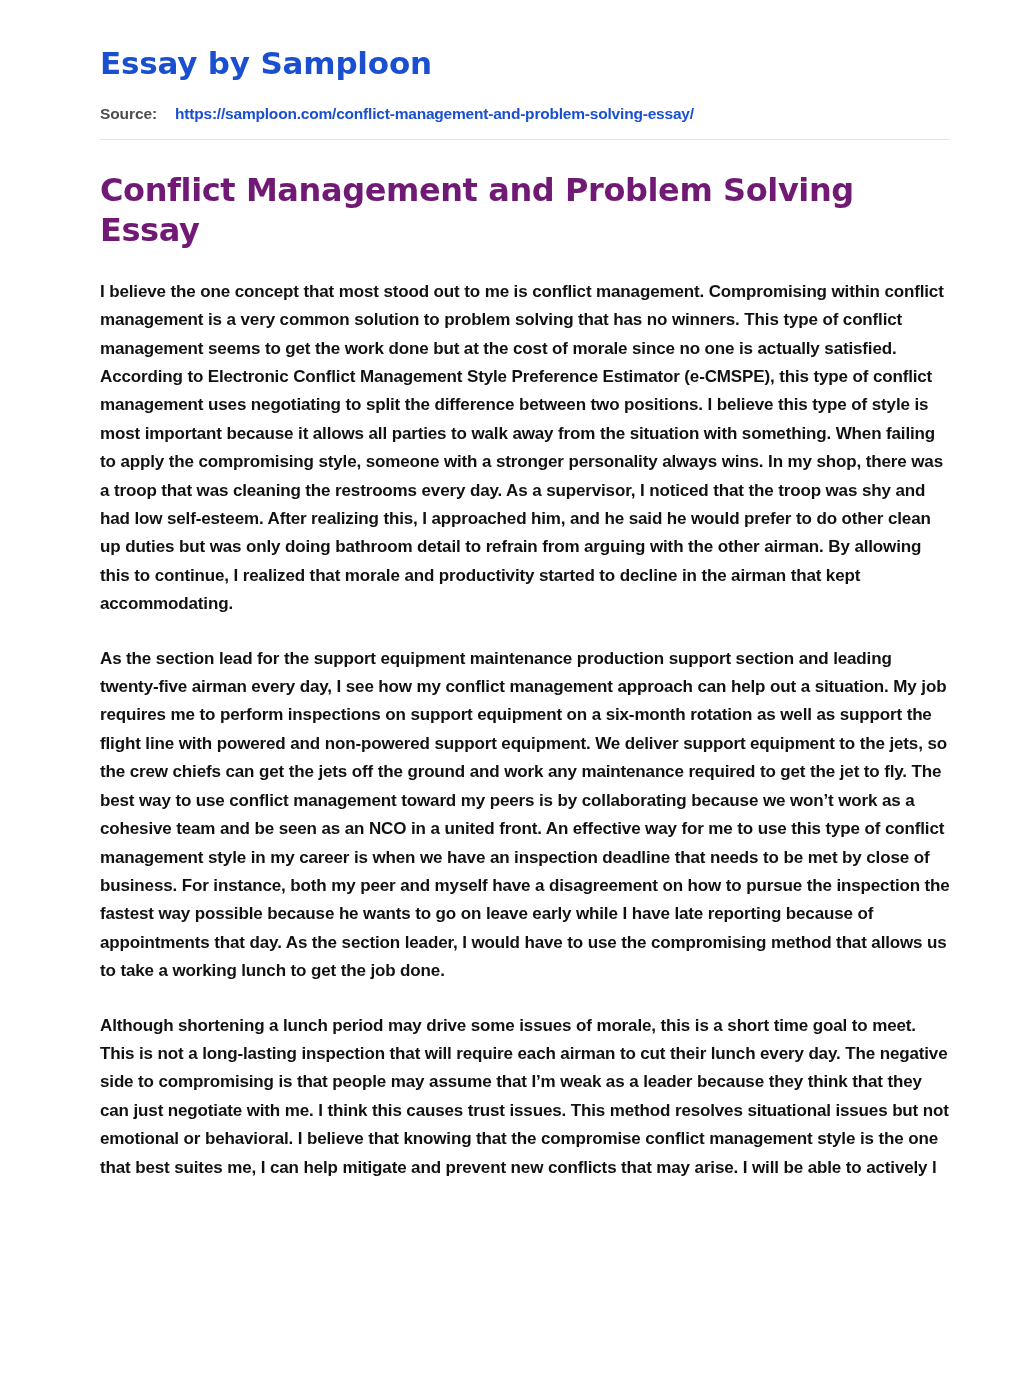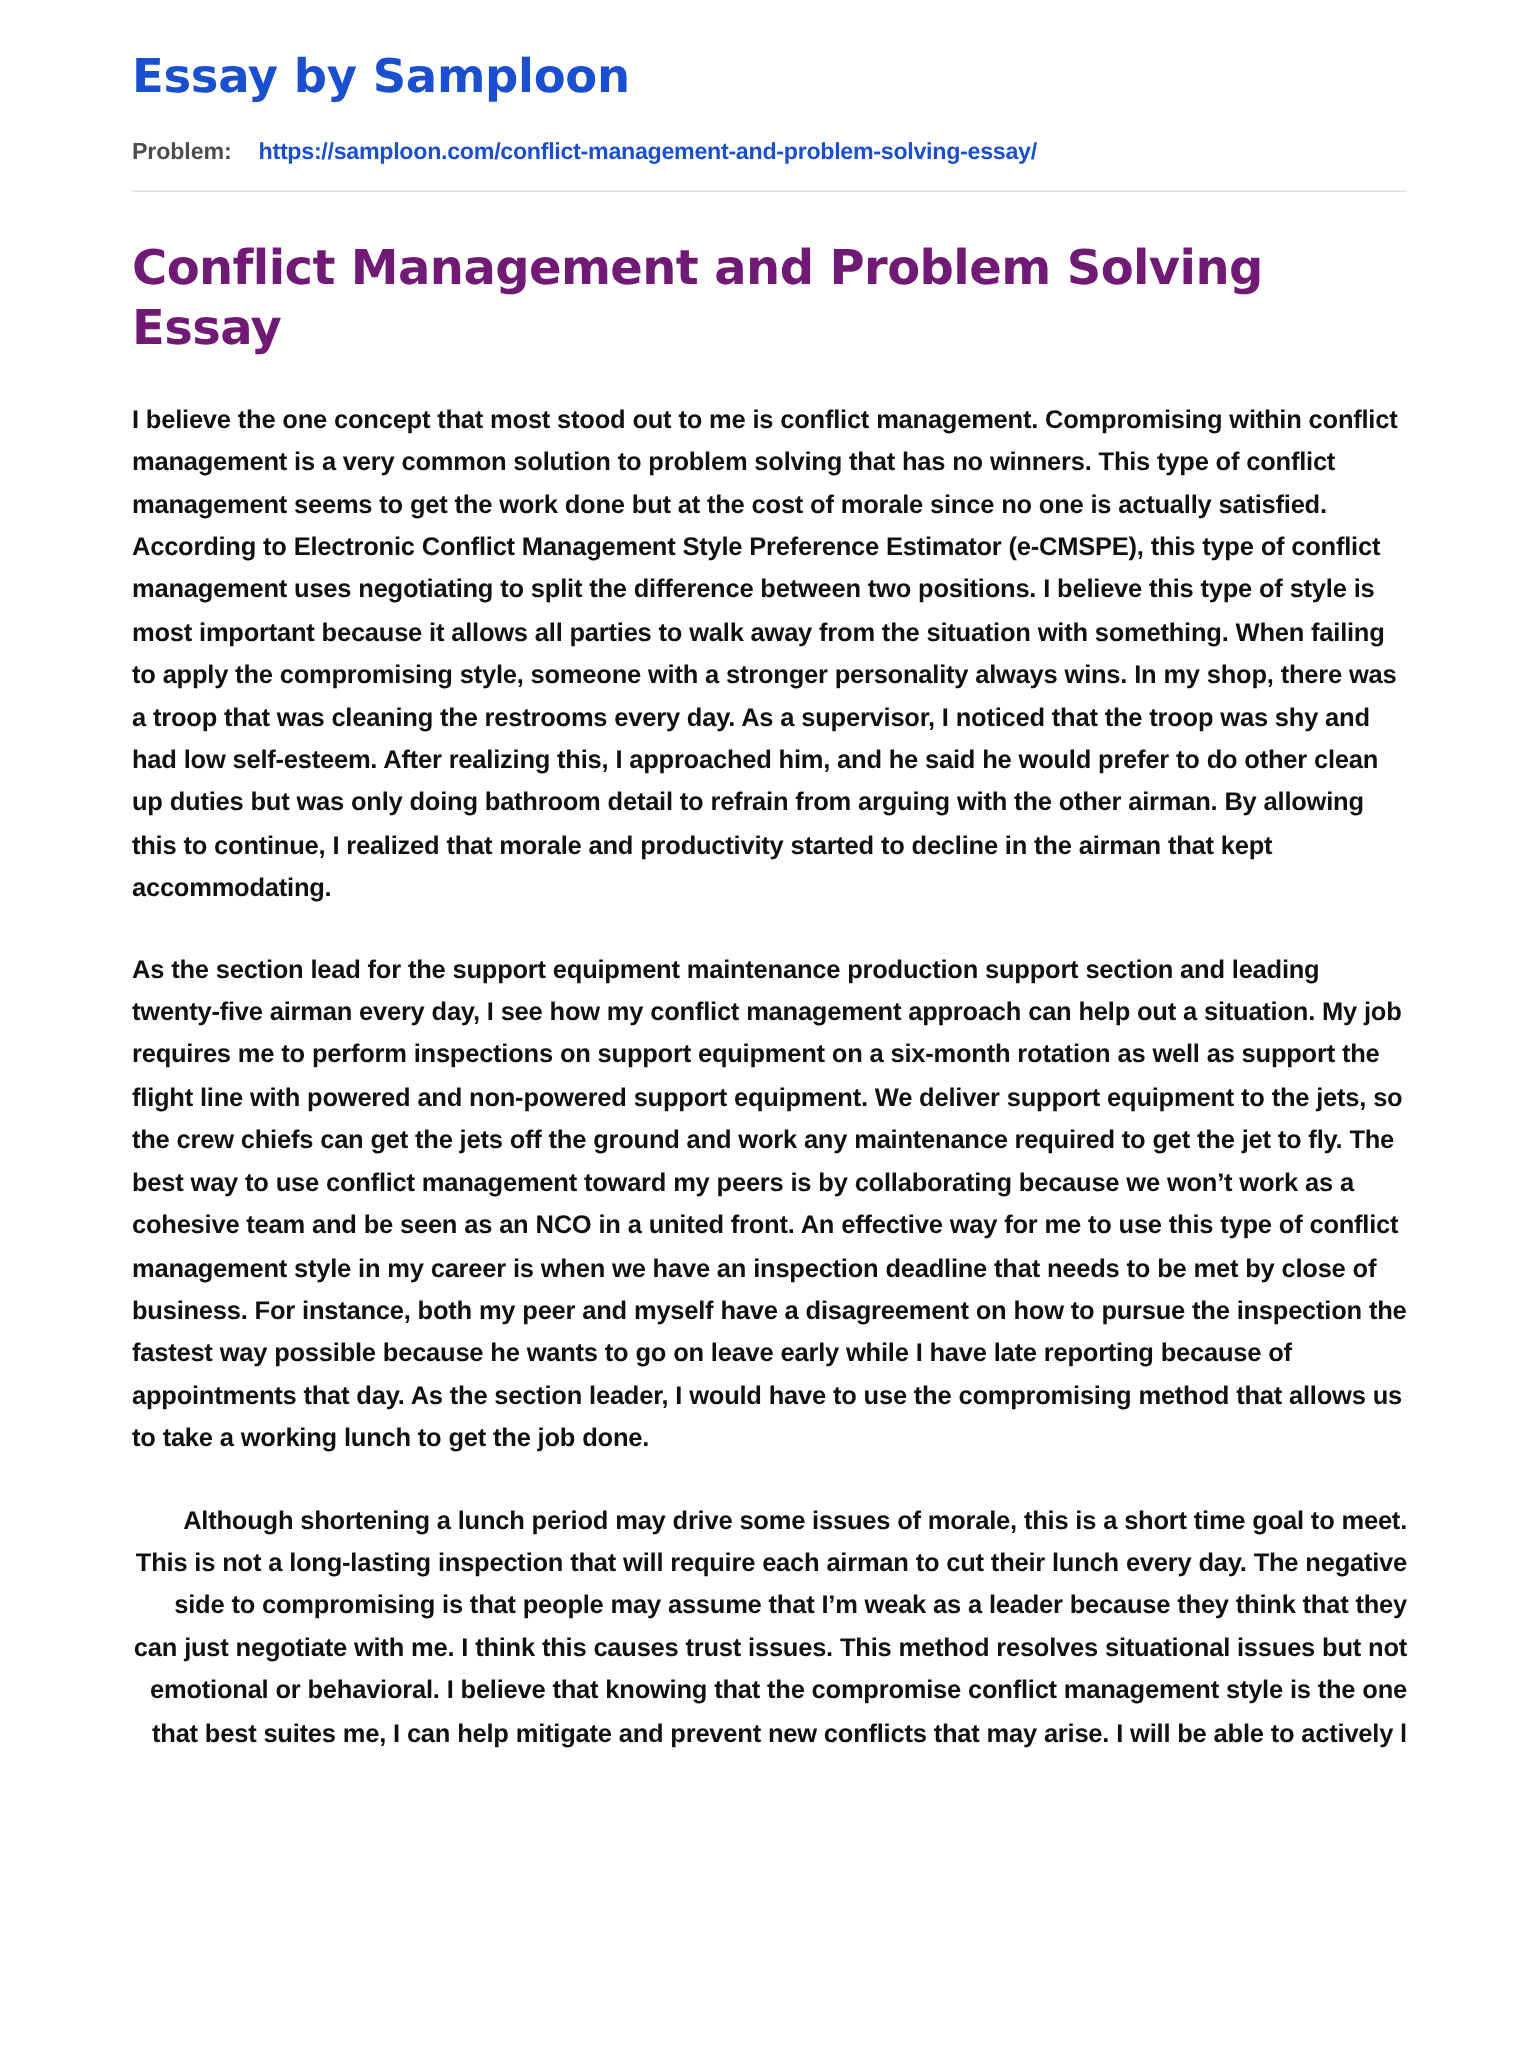--- a/index.html
+++ b/index.html
@@ -12,21 +12,21 @@
     height: 1373px;
     overflow: hidden;
     font-family: "Liberation Sans", "DejaVu Sans", sans-serif;
     -webkit-font-smoothing: antialiased;
   }
 
   .page {
     width: 1024px;
     height: 1373px;
     box-sizing: border-box;
-    padding: 0;
+    padding: 12px;
     position: relative;
     background: #ffffff;
   }
 
   .content {
     margin-left: 88px;
     margin-right: 86px;
     width: 850px;
   }
 
@@ -98,33 +98,32 @@
     line-height: 28.4px;
     color: #111111;
     font-weight: bold;
     letter-spacing: -0.15px;
     text-align: left;
     word-spacing: 0.1px;
   }
 
   .article p:last-child {
     margin-bottom: 0;
-    text-align: right;
   }
 </style>
 </head>
 <body>
 
 <div class="page">
 
   <div class="content site-header">
     <div class="logo">Essay by Samploon</div>
 
     <div class="source-row">
-      <span class="source-label">Problem:</span><a class="source-link" href="#">https://samploon.com/conflict-management-and-problem-solving-essay/</a>
+      <span class="source-label">Source:</span><a class="source-link" href="#">https://samploon.com/conflict-management-and-problem-solving-essay/</a>
     </div>
   </div>
 
   <div class="divider"></div>
 
   <div class="content">
     <h1 class="doc-title">Conflict Management and Problem Solving Essay</h1>
 
     <div class="article">
       <p>I believe the one concept that most stood out to me is conflict management. Compromising within conflict management is a very common solution to problem solving that has no winners. This type of conflict management seems to get the work done but at the cost of morale since no one is actually satisfied. According to Electronic Conflict Management Style Preference Estimator (e-CMSPE), this type of conflict management uses negotiating to split the difference between two positions. I believe this type of style is most important because it allows all parties to walk away from the situation with something. When failing to apply the compromising style, someone with a stronger personality always wins. In my shop, there was a troop that was cleaning the restrooms every day. As a supervisor, I noticed that the troop was shy and had low self-esteem. After realizing this, I approached him, and he said he would prefer to do other clean up duties but was only doing bathroom detail to refrain from arguing with the other airman. By allowing this to continue, I realized that morale and productivity started to decline in the airman that kept accommodating.</p>

